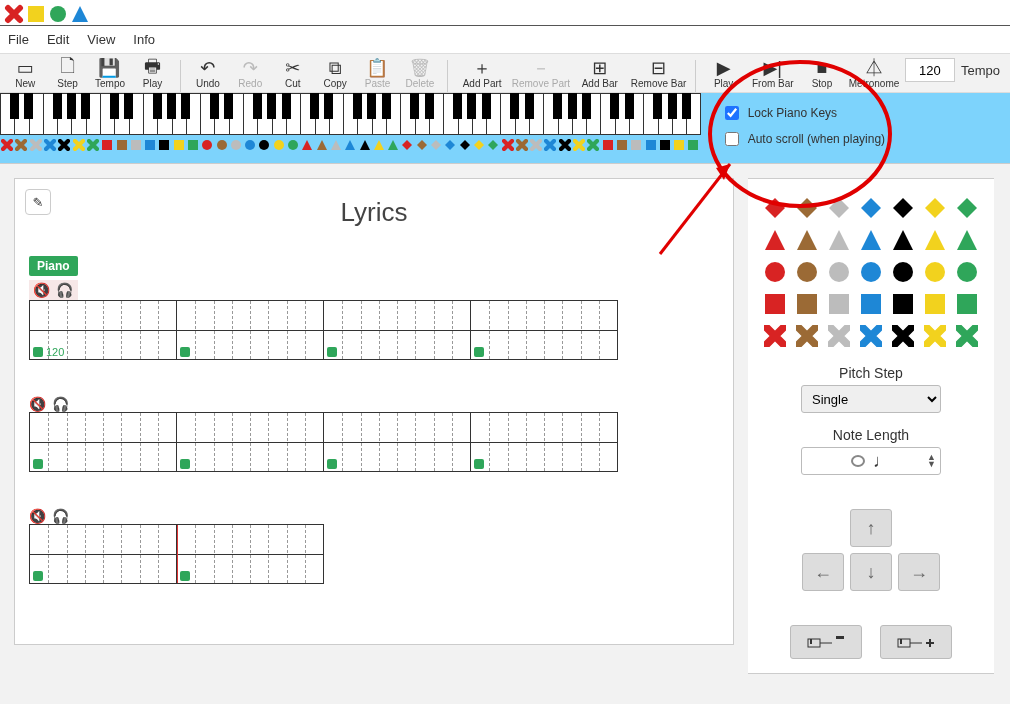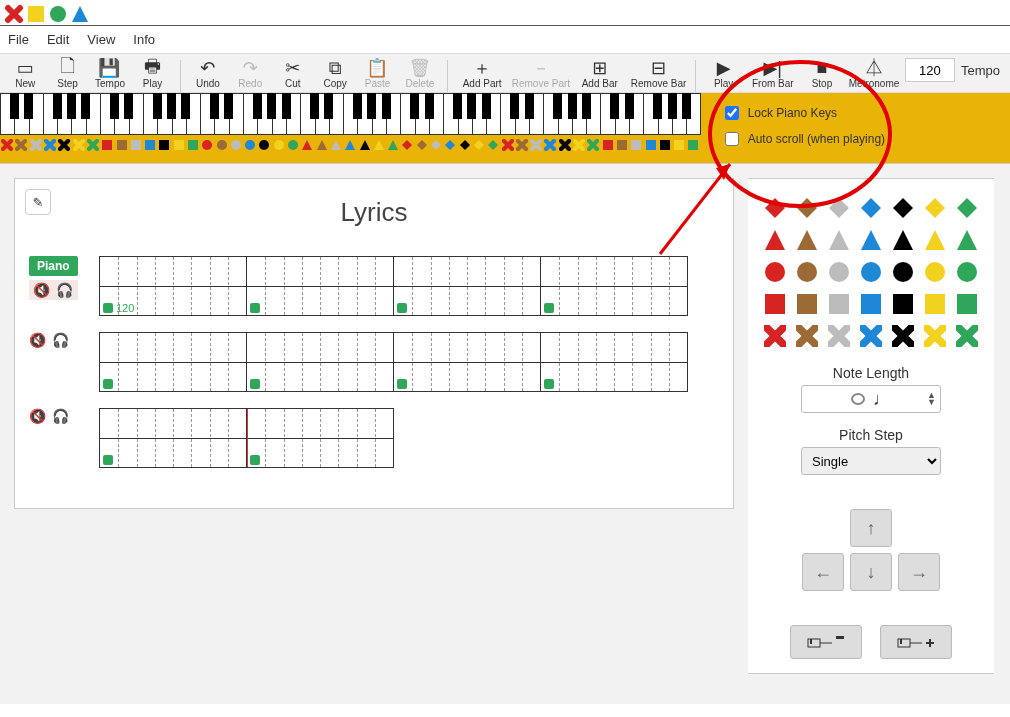--- a/index.html
+++ b/index.html
@@ -72,21 +72,21 @@
   .tempo-box input {
     width: 50px;
     height: 24px;
     text-align: center;
     border: 1px solid #ccc;
     font-size: 13px;
   }
 
   
   .kbd-strip {
-    background: #eab308;
+    background: #7dd3fc;
     border-bottom: 1px solid #ccc;
     padding: 0 0 6px 0;
   }
   .piano-wrap {
     position: relative;
     display: flex;
     align-items: flex-start;
   }
   .piano { position: relative; height: 64px; }
   .white-keys { display: flex; height: 42px; }
@@ -140,21 +140,21 @@
   }
   .edit-title-btn {
     position:absolute; top:10px; left:10px;
     width:26px; height:26px; border:1px solid #ccc; border-radius:4px;
     display:flex; align-items:center; justify-content:center;
     background:#fff; cursor:pointer;
   }
   .sheet h1 {
     text-align:center; font-weight:400; font-size:26px; margin:4px 0 28px 0; color:#444;
   }
-  .staff-block { display:flex; margin-bottom:16px; }
+  .staff-block { display:flex; margin-bottom:36px;flex-direction:column; }
   .staff-label {
     width:70px;
     display:flex; flex-direction:column; align-items:flex-start; gap:4px;
     font-size:12px;
   }
   .piano-chip {
     background:#2fa65a; color:#fff; font-weight:bold; padding:3px 8px; border-radius:2px; font-size:12px;
   }
   .mute-icons { display:flex; gap:6px; color:#555; font-size:14px; }
   .bars-row { display:flex; }
@@ -1006,34 +1006,34 @@
             <path d="M2 2 L20 20 M20 2 L2 20" stroke="#f2d21e" stroke-width="7.699999999999999" stroke-linecap="round"></path>
           </svg>
         </div>
         <div class="shape-cell">
           <svg width="22" height="22">
             <path d="M2 2 L20 20 M20 2 L2 20" stroke="#2fa65a" stroke-width="7.699999999999999" stroke-linecap="round"></path>
           </svg>
         </div>
       </div>
     <div>
+      <div class="ctrl-label">Pitch Step</div>
+      <select class="pitch">
+        <option>Single</option>
+      </select>
+    </div>
+    <div>
       <div class="ctrl-label">Note Length</div>
       <div class="ctrl-box">
         <svg width="14" height="14">
             <ellipse cx="7" cy="7" rx="6" ry="5" fill="none" stroke="#888" stroke-width="2"></ellipse>
           </svg>
         <span>♩</span>
         <span class="caret-col">▲<br>▼</span>
       </div>
-    </div>
-    <div>
-      <div class="ctrl-label">Pitch Step</div>
-      <select class="pitch">
-        <option>Single</option>
-      </select>
     </div>
 
     <div class="arrow-pad">
       <div class="arrow-btn blank"></div>
       <div class="arrow-btn">↑</div>
       <div class="arrow-btn blank"></div>
       <div class="arrow-btn">←</div>
       <div class="arrow-btn">↓</div>
       <div class="arrow-btn">→</div>
     </div>

